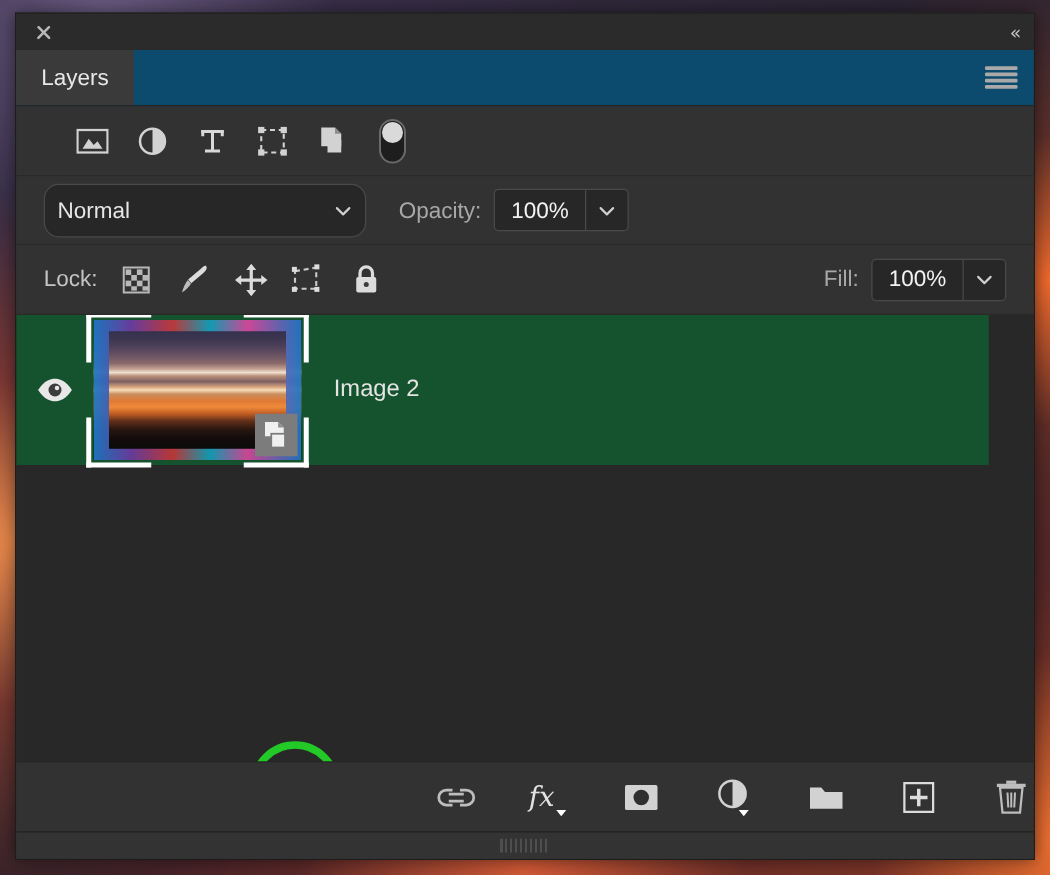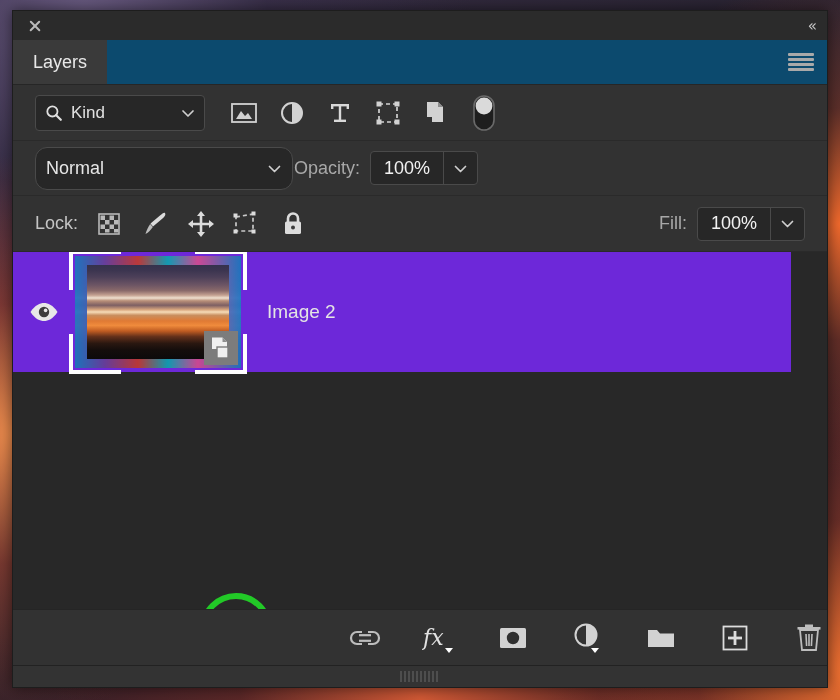--- a/index.html
+++ b/index.html
@@ -97,21 +97,21 @@
   .filter-icons { display: flex; gap: 14px; margin-left: 22px; align-items: center; }
 
   
   .blend-select {
     width: 258px; height: 43px; background: #272727;
     border: 1px solid #4a4a4a; border-radius: 12px;
     display: flex; align-items: center; padding: 0 10px;
     color: #e6e6e6; font-size: 18px; cursor: pointer;
   }
   .blend-select .lbl { flex: 1; }
-  .field-label { color: #a8a8a8; font-size: 18px; margin-left: 1px; }
+  .field-label { color: #a8a8a8; font-size: 18px; margin-left: 26px; }
   .num-group {
     display: flex; height: 34px; margin-left: 10px;
     border: 1px solid #4a4a4a; border-radius: 4px; overflow: hidden;
     background: #272727;
   }
   .num-val {
     width: 72px; display: flex; align-items: center; justify-content: center;
     color: #f2f2f2; font-size: 18px; font-weight: normal; cursor: text;
   }
   .num-caret {
@@ -122,21 +122,21 @@
   
   .lock-label { color: #c4c4c4; font-size: 18px; margin-right: 14px; }
   .lock-icons { display: flex; gap: 12px; align-items: center; }
   .lock-spacer { flex: 1; }
 
   
   .layer-list {
     flex: 1 1 auto; background: #282828; position: relative; overflow: hidden;
   }
   .layer-row {
-    height: 120px; width: 778px; background: #6d28d9;
+    height: 120px; width: 778px; background: #14532d;
     display: flex; align-items: center; position: relative; cursor: pointer;
   }
   .eye-cell {
     width: 62px; display: flex; align-items: center; justify-content: center;
     flex: 0 0 auto;
   }
   .thumb-wrap {
     position: relative; width: 166px; height: 112px; flex: 0 0 auto;
     display: flex; align-items: center; justify-content: center;
   }
@@ -233,34 +233,20 @@
     </div>
     <div class="hamburger">
       <i></i>
         <i></i>
         <i></i>
         <i></i>
     </div>
   </div>
 
   <div class="row filter-row">
-    <div class="kind-select">
-      <span>
-        <svg width="18" height="18" viewBox="0 0 18 18">
-          <circle cx="7.4" cy="7.4" r="5.1" fill="none" stroke="#e0e0e0" stroke-width="1.8"></circle>
-          <line x1="11.2" y1="11.2" x2="15.8" y2="15.8" stroke="#e0e0e0" stroke-width="2.2" stroke-linecap="round"></line>
-        </svg>
-      </span>
-      <span class="lbl">Kind</span>
-      <span>
-        <svg width="14" height="14" viewBox="0 0 14 14">
-          <polyline points="2,5 7,10 12,5" fill="none" stroke="#cfcfcf" stroke-width="1.7" stroke-linecap="round" stroke-linejoin="round"></polyline>
-        </svg>
-      </span>
-    </div>
 
     <div class="filter-icons">
 
       <div class="icon-btn">
         <svg width="26" height="22" viewBox="0 0 26 22">
           <rect x="1" y="2" width="24" height="18" fill="none" stroke="#d2d2d2" stroke-width="1.8"></rect>
           <polygon points="5,17 10,9 14,14 17,11 21,17" fill="#d2d2d2"></polygon>
         </svg>
       </div>
 

